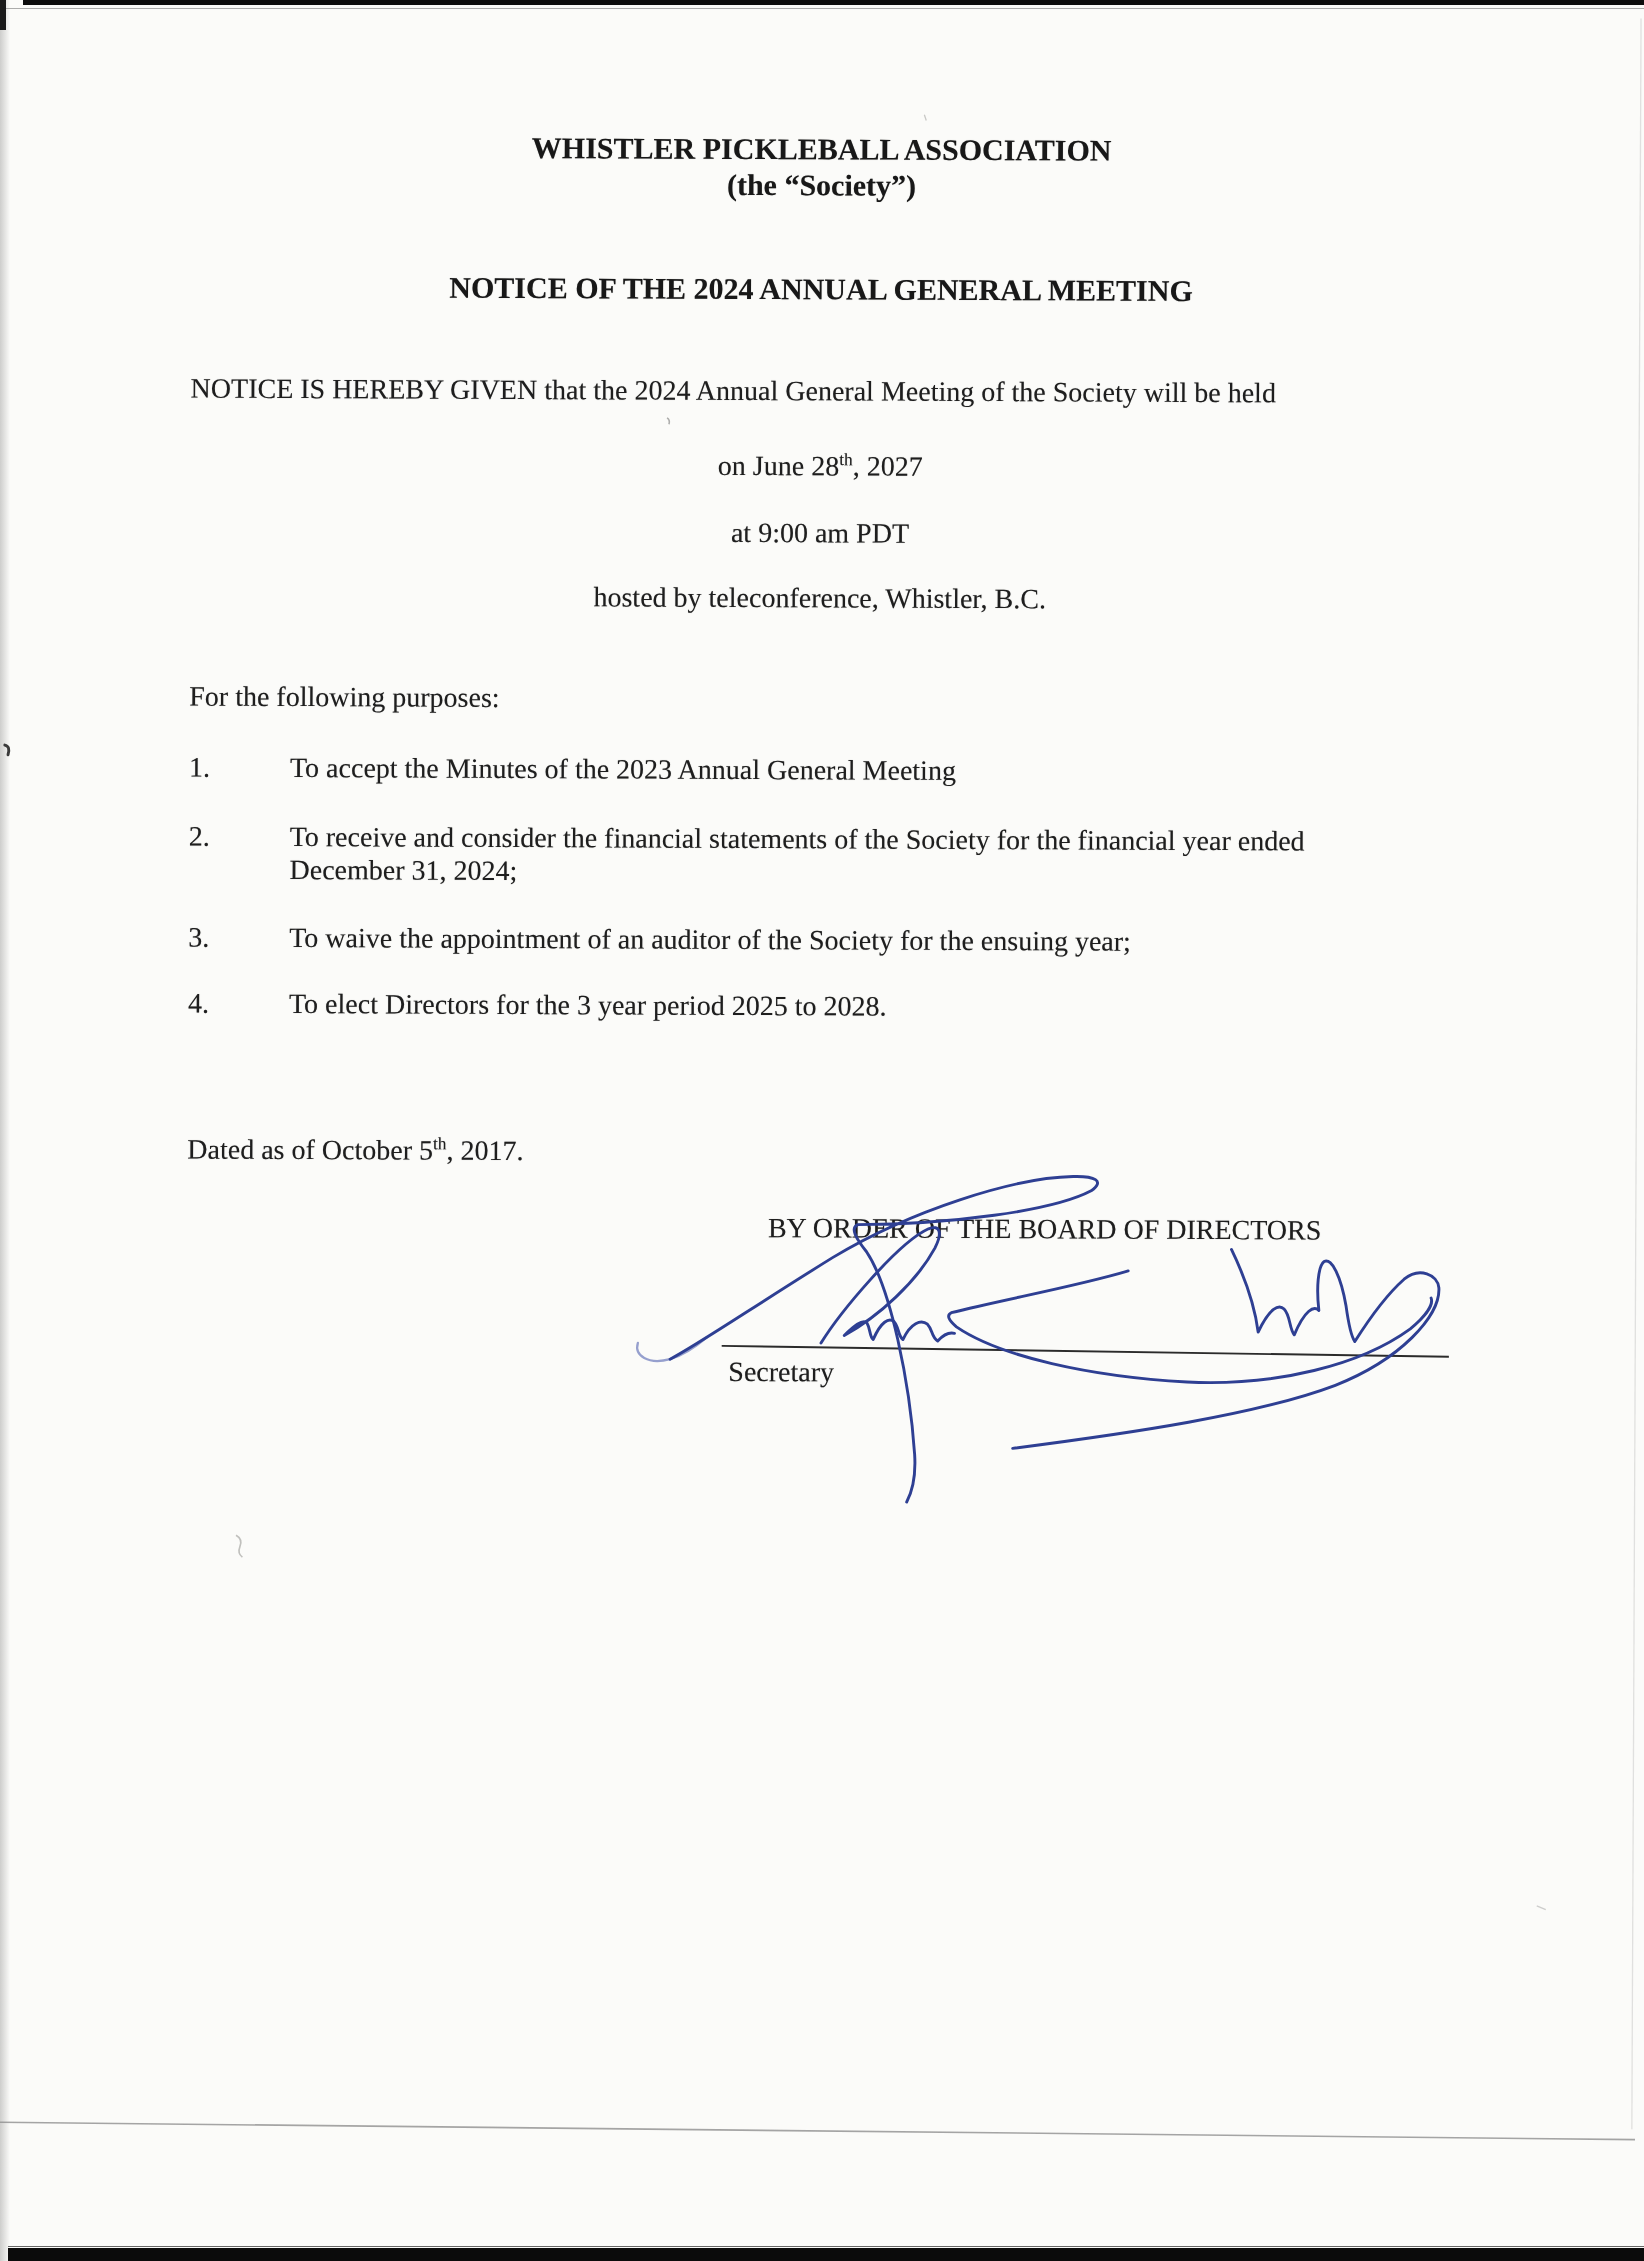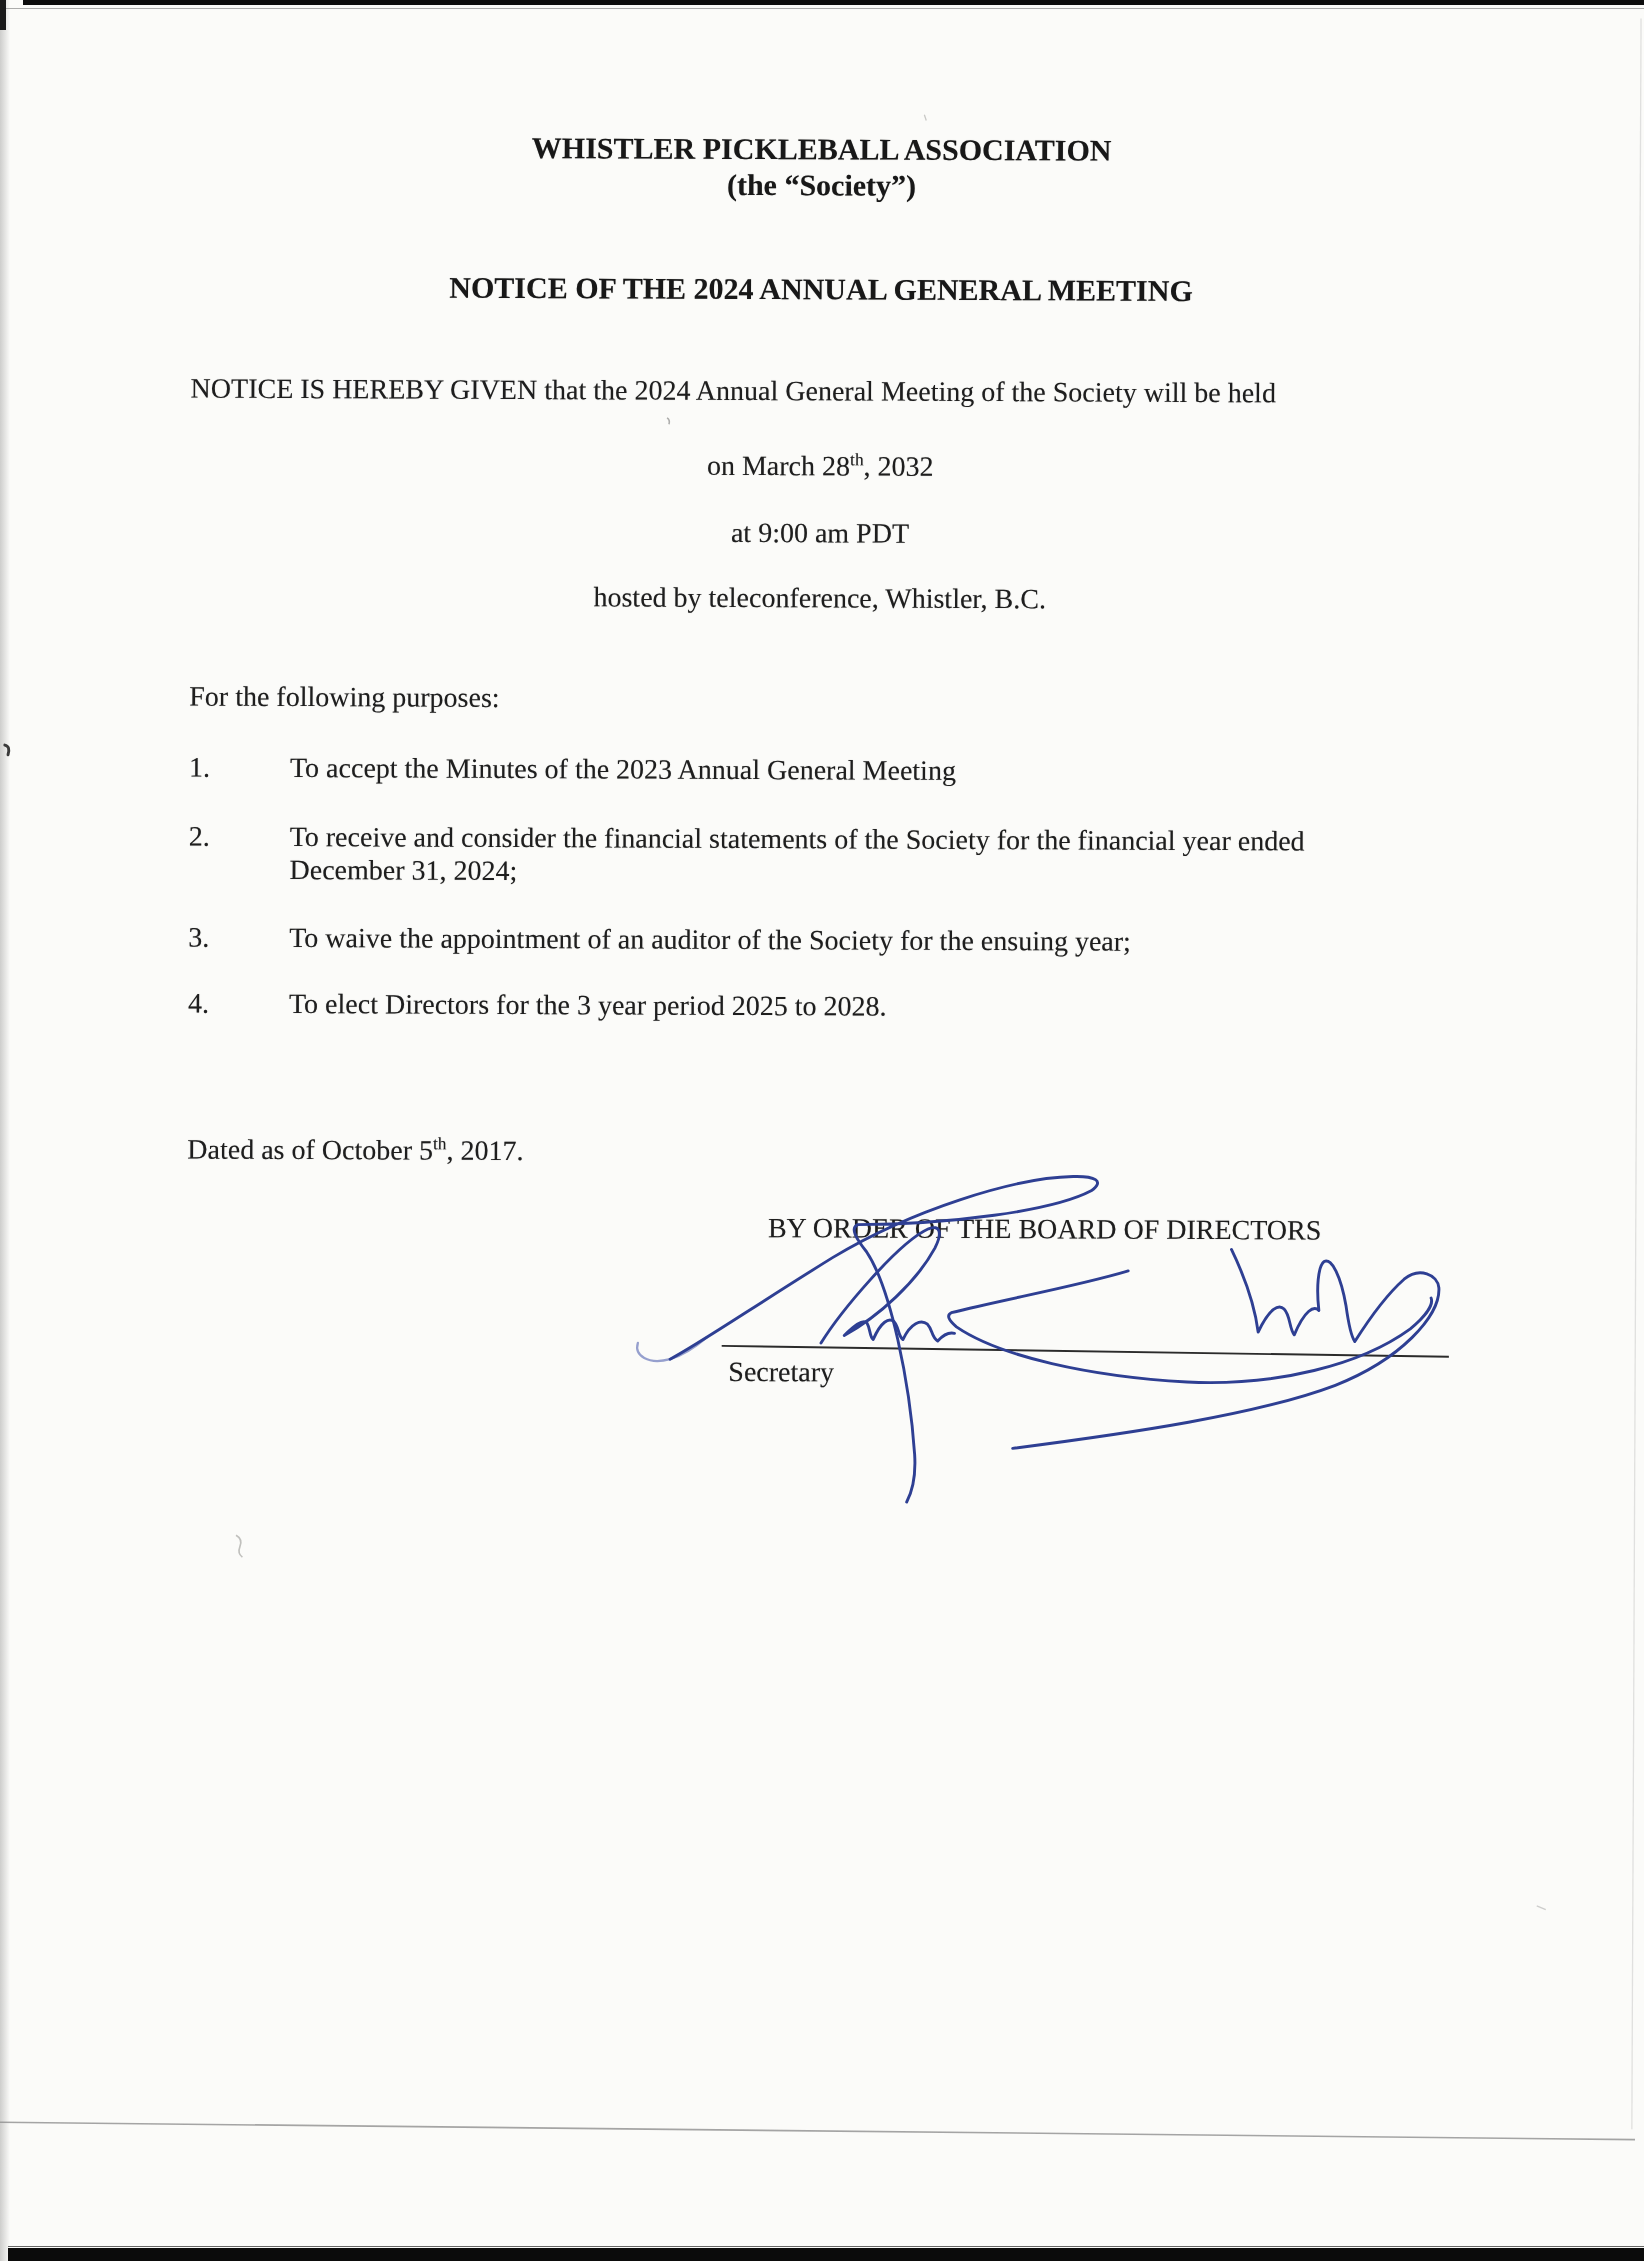--- a/index.html
+++ b/index.html
@@ -42,21 +42,21 @@
 <div class="scan-bar-bottom"></div>
 
 <div id="content">
 
   <div class="line centered bold" style="top:129px;">WHISTLER PICKLEBALL ASSOCIATION</div>
   <div class="line centered bold" style="top:165px;">(the “Society”)</div>
   <div class="line centered bold" style="top:269px;">NOTICE OF THE 2024 ANNUAL GENERAL MEETING</div>
 
   <div class="line" style="left:192px;top:371px;">NOTICE IS HEREBY GIVEN that the 2024 Annual General Meeting of the Society will be held</div>
 
-  <div class="line centered" style="top:446px;"><span>on March 28</span><sup>th</sup><span>, 2032</span></div>
+  <div class="line centered" style="top:446px;"><span>on June 28</span><sup>th</sup><span>, 2027</span></div>
   <div class="line centered" style="top:513px;">at 9:00 am PDT</div>
   <div class="line centered" style="top:578px;">hosted by teleconference, Whistler, B.C.</div>
 
   <div class="line" style="left:192px;top:679px;">For the following purposes:</div>
 
   <div class="p-row">
     <span class="line purpose-num" style="top:750px;">1.</span>
     <span class="line purpose-text" style="top:750px;">To accept the Minutes of the 2023 Annual General Meeting</span>
   </div>
   <div class="p-row">

